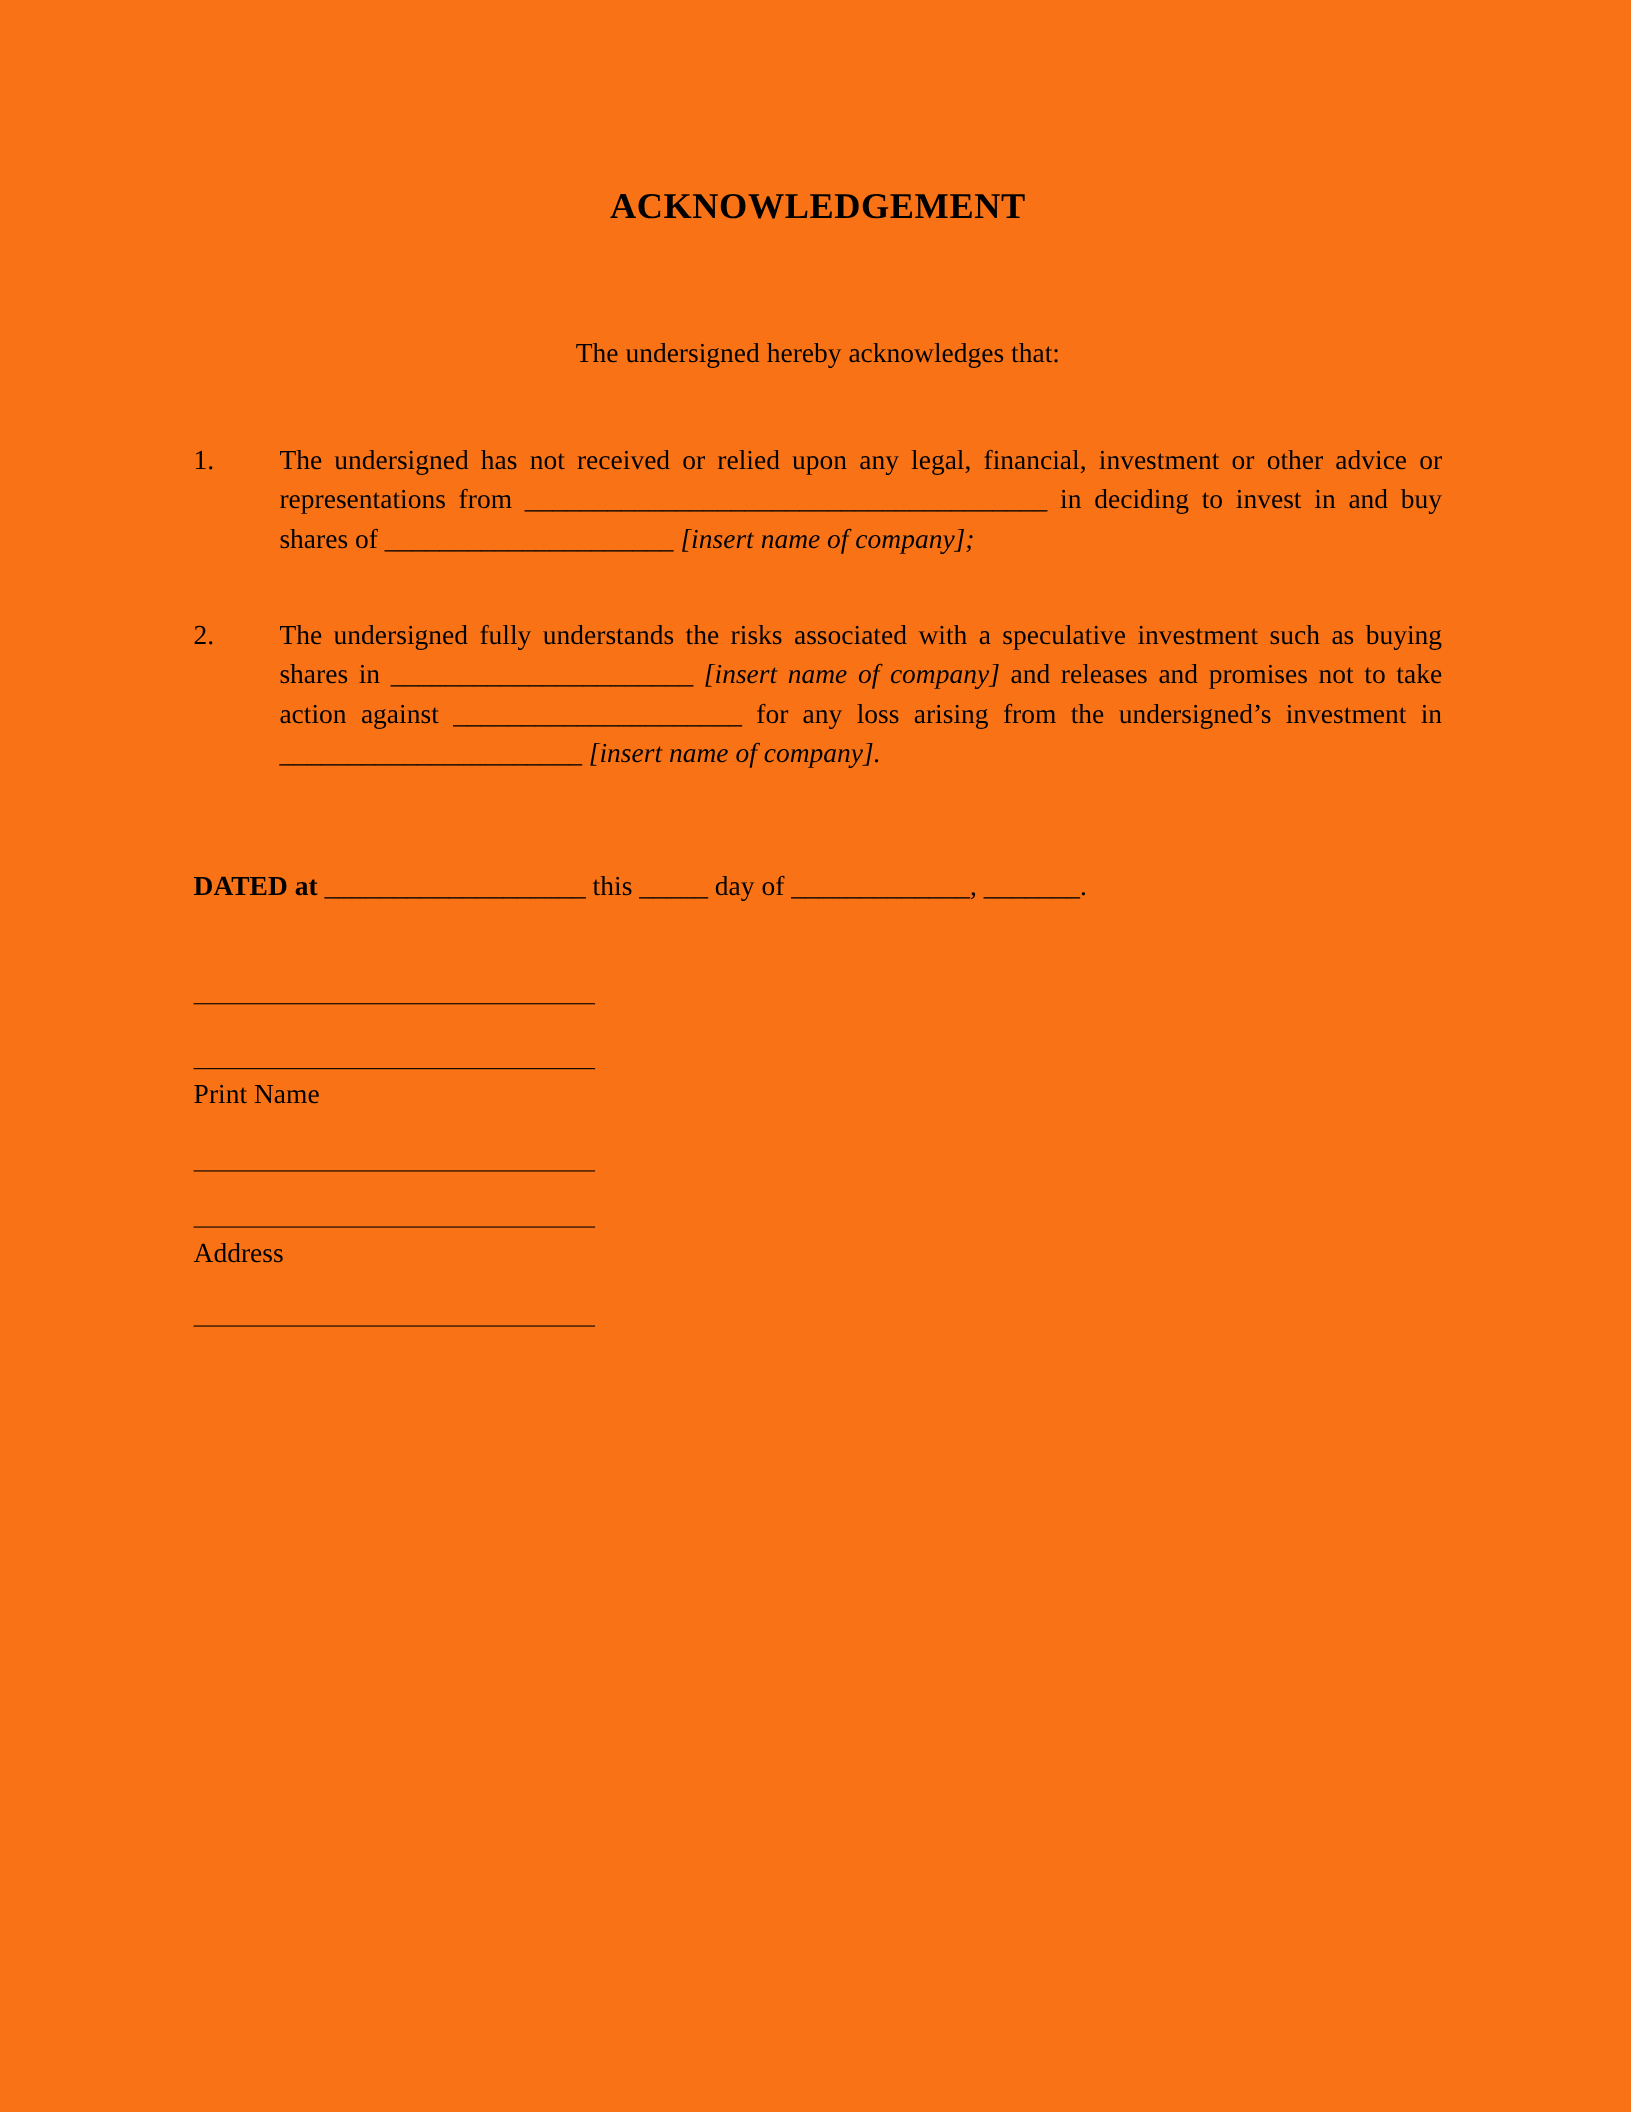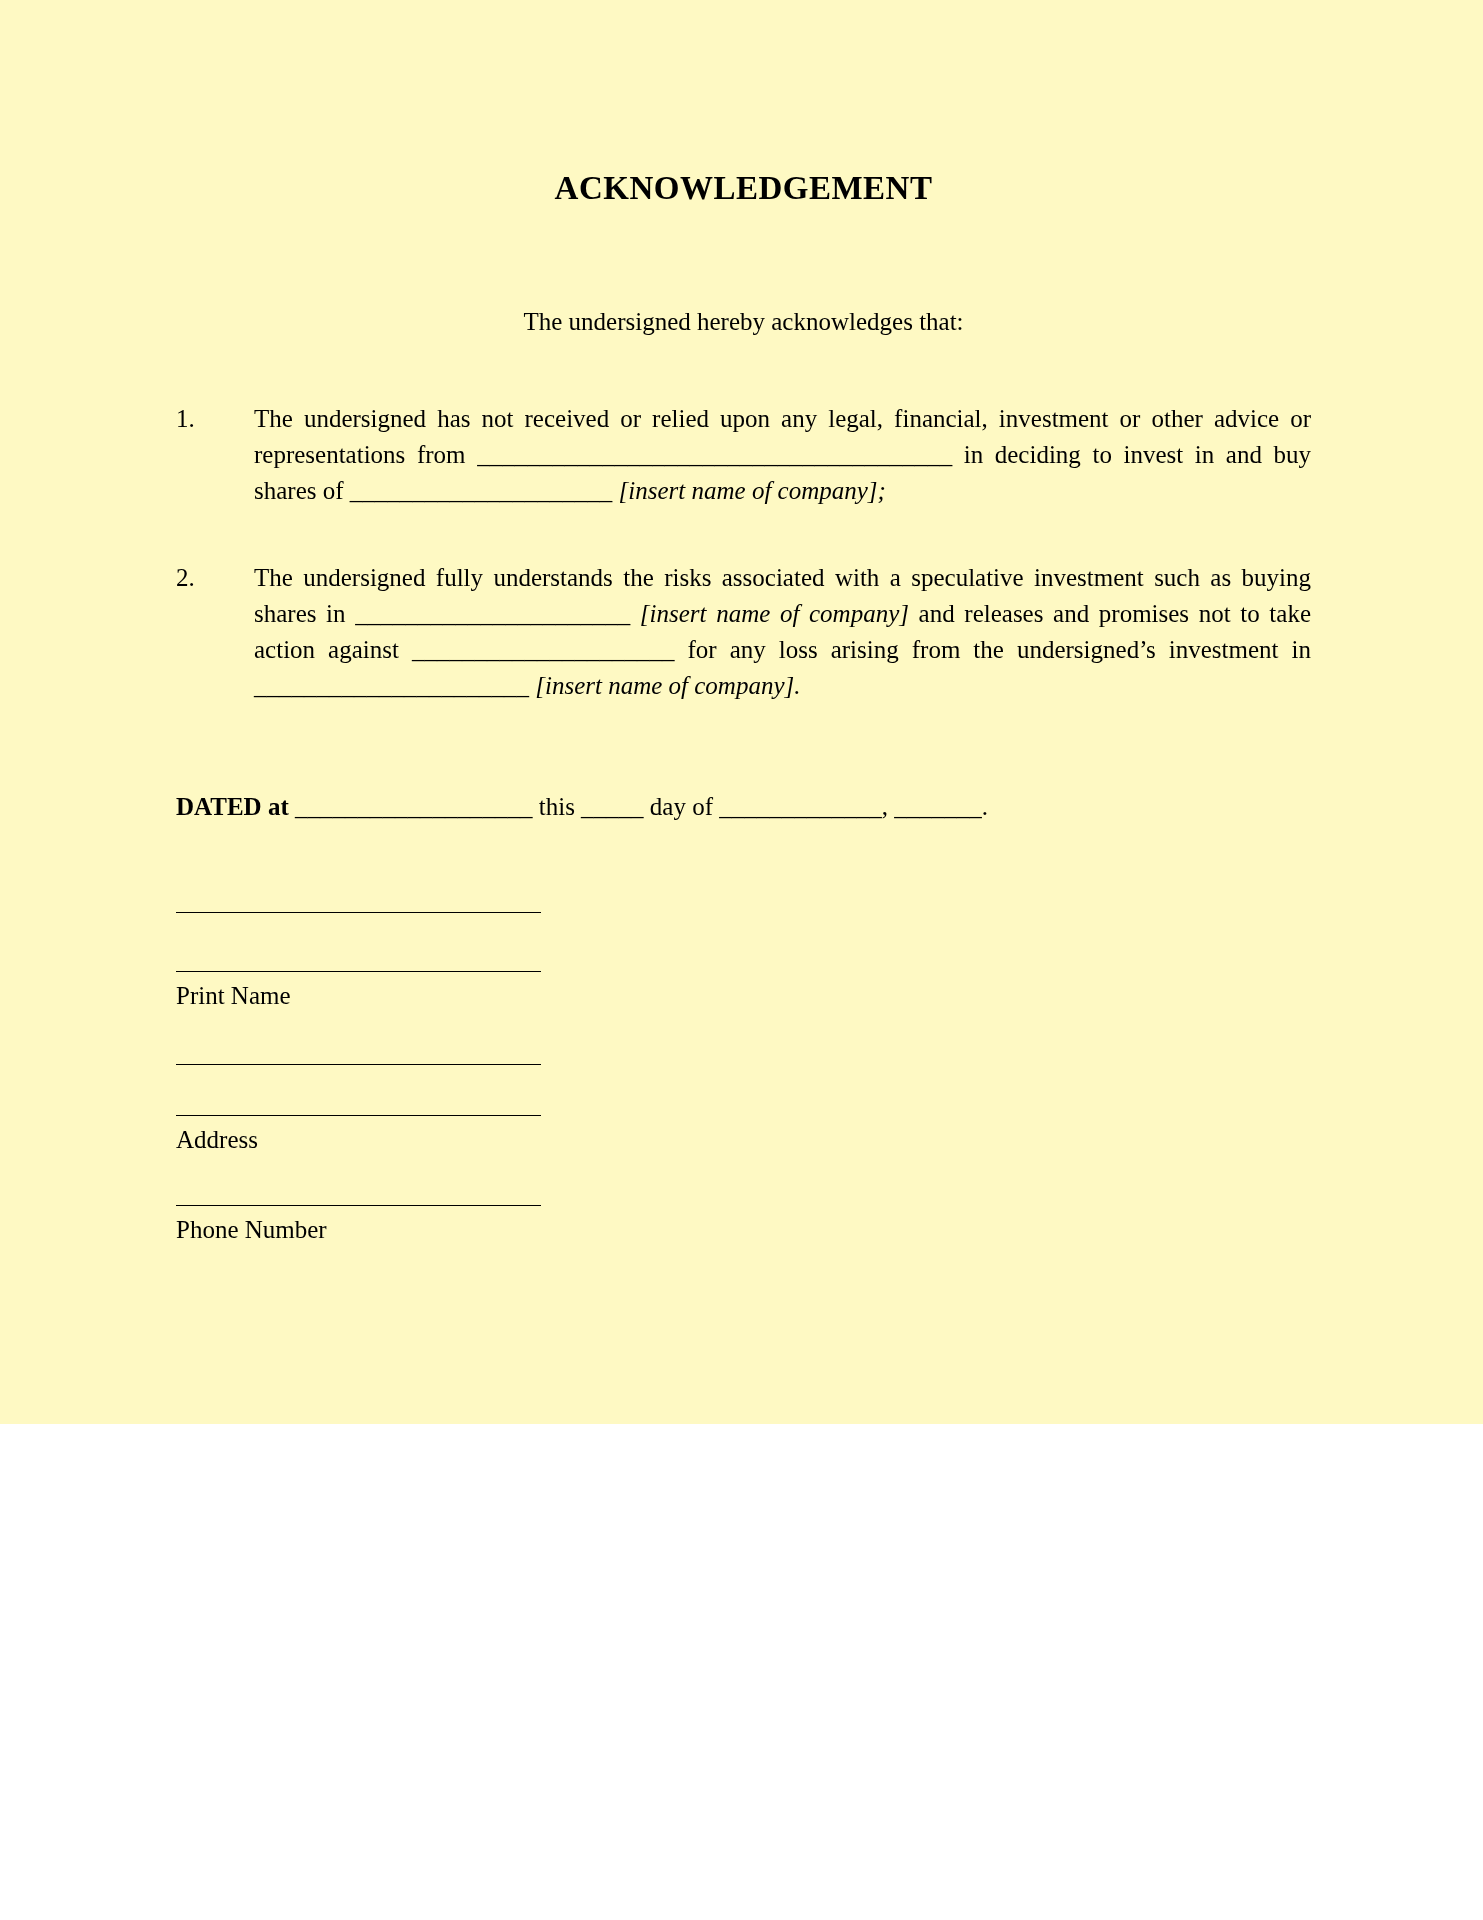--- a/index.html
+++ b/index.html
@@ -13,22 +13,22 @@
     font-family: "Liberation Serif", serif;
     color: #000000;
     position: relative;
     overflow: hidden;
   }
   .page {
     position: absolute;
     left: 0;
     top: 0;
     width: 1483px;
-    height: 1424px;
-    background: #fef9c3;
+    height: 1920px;
+    background: #f97316;
   }
   .content {
     position: absolute;
     left: 176px;
     top: 0;
     width: 1135px;
   }
   .doc-title {
     text-align: center;
     font-size: 33px;
@@ -146,18 +146,17 @@
       <div class="sig-line"></div>
 
       <div class="addr-line-gap"></div>
 
       <div class="sig-line"></div>
       <div class="sig-label">Address</div>
 
       <div class="gap-small"></div>
 
       <div class="sig-line"></div>
-      <div class="sig-label">Phone Number</div>
 
     </div>
 
   </div>
 </div>
 
 </body></html>

